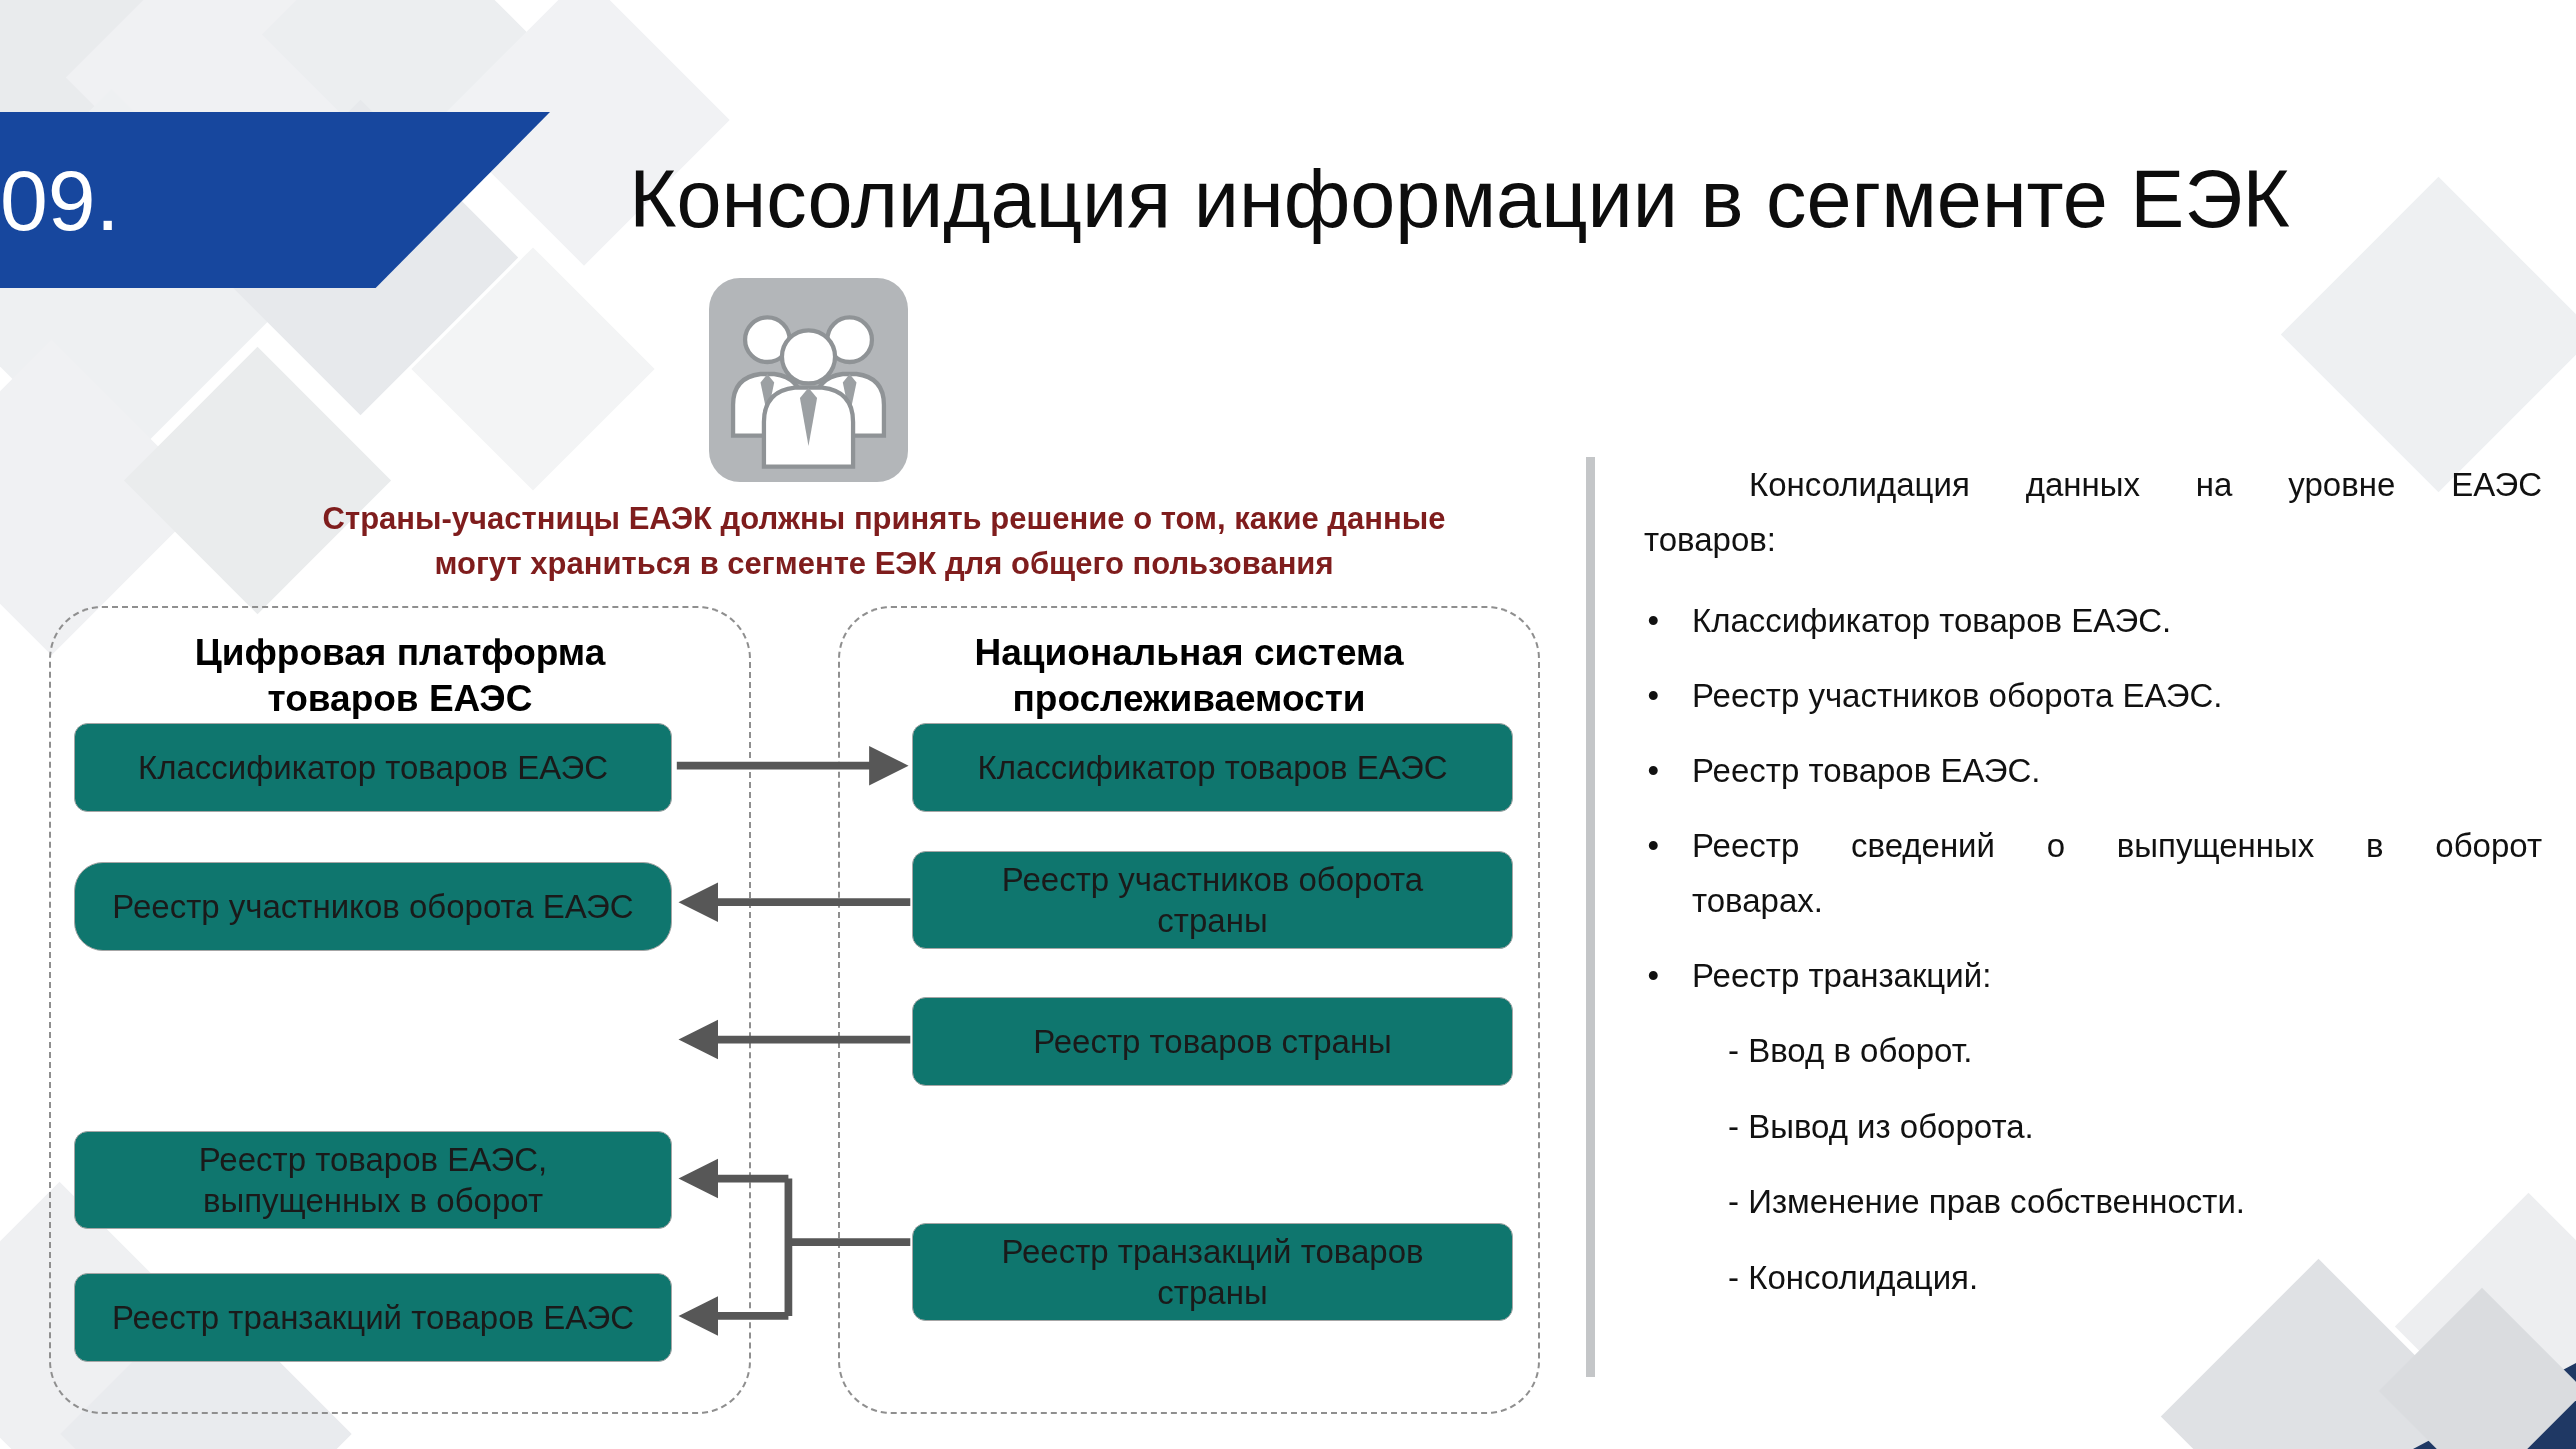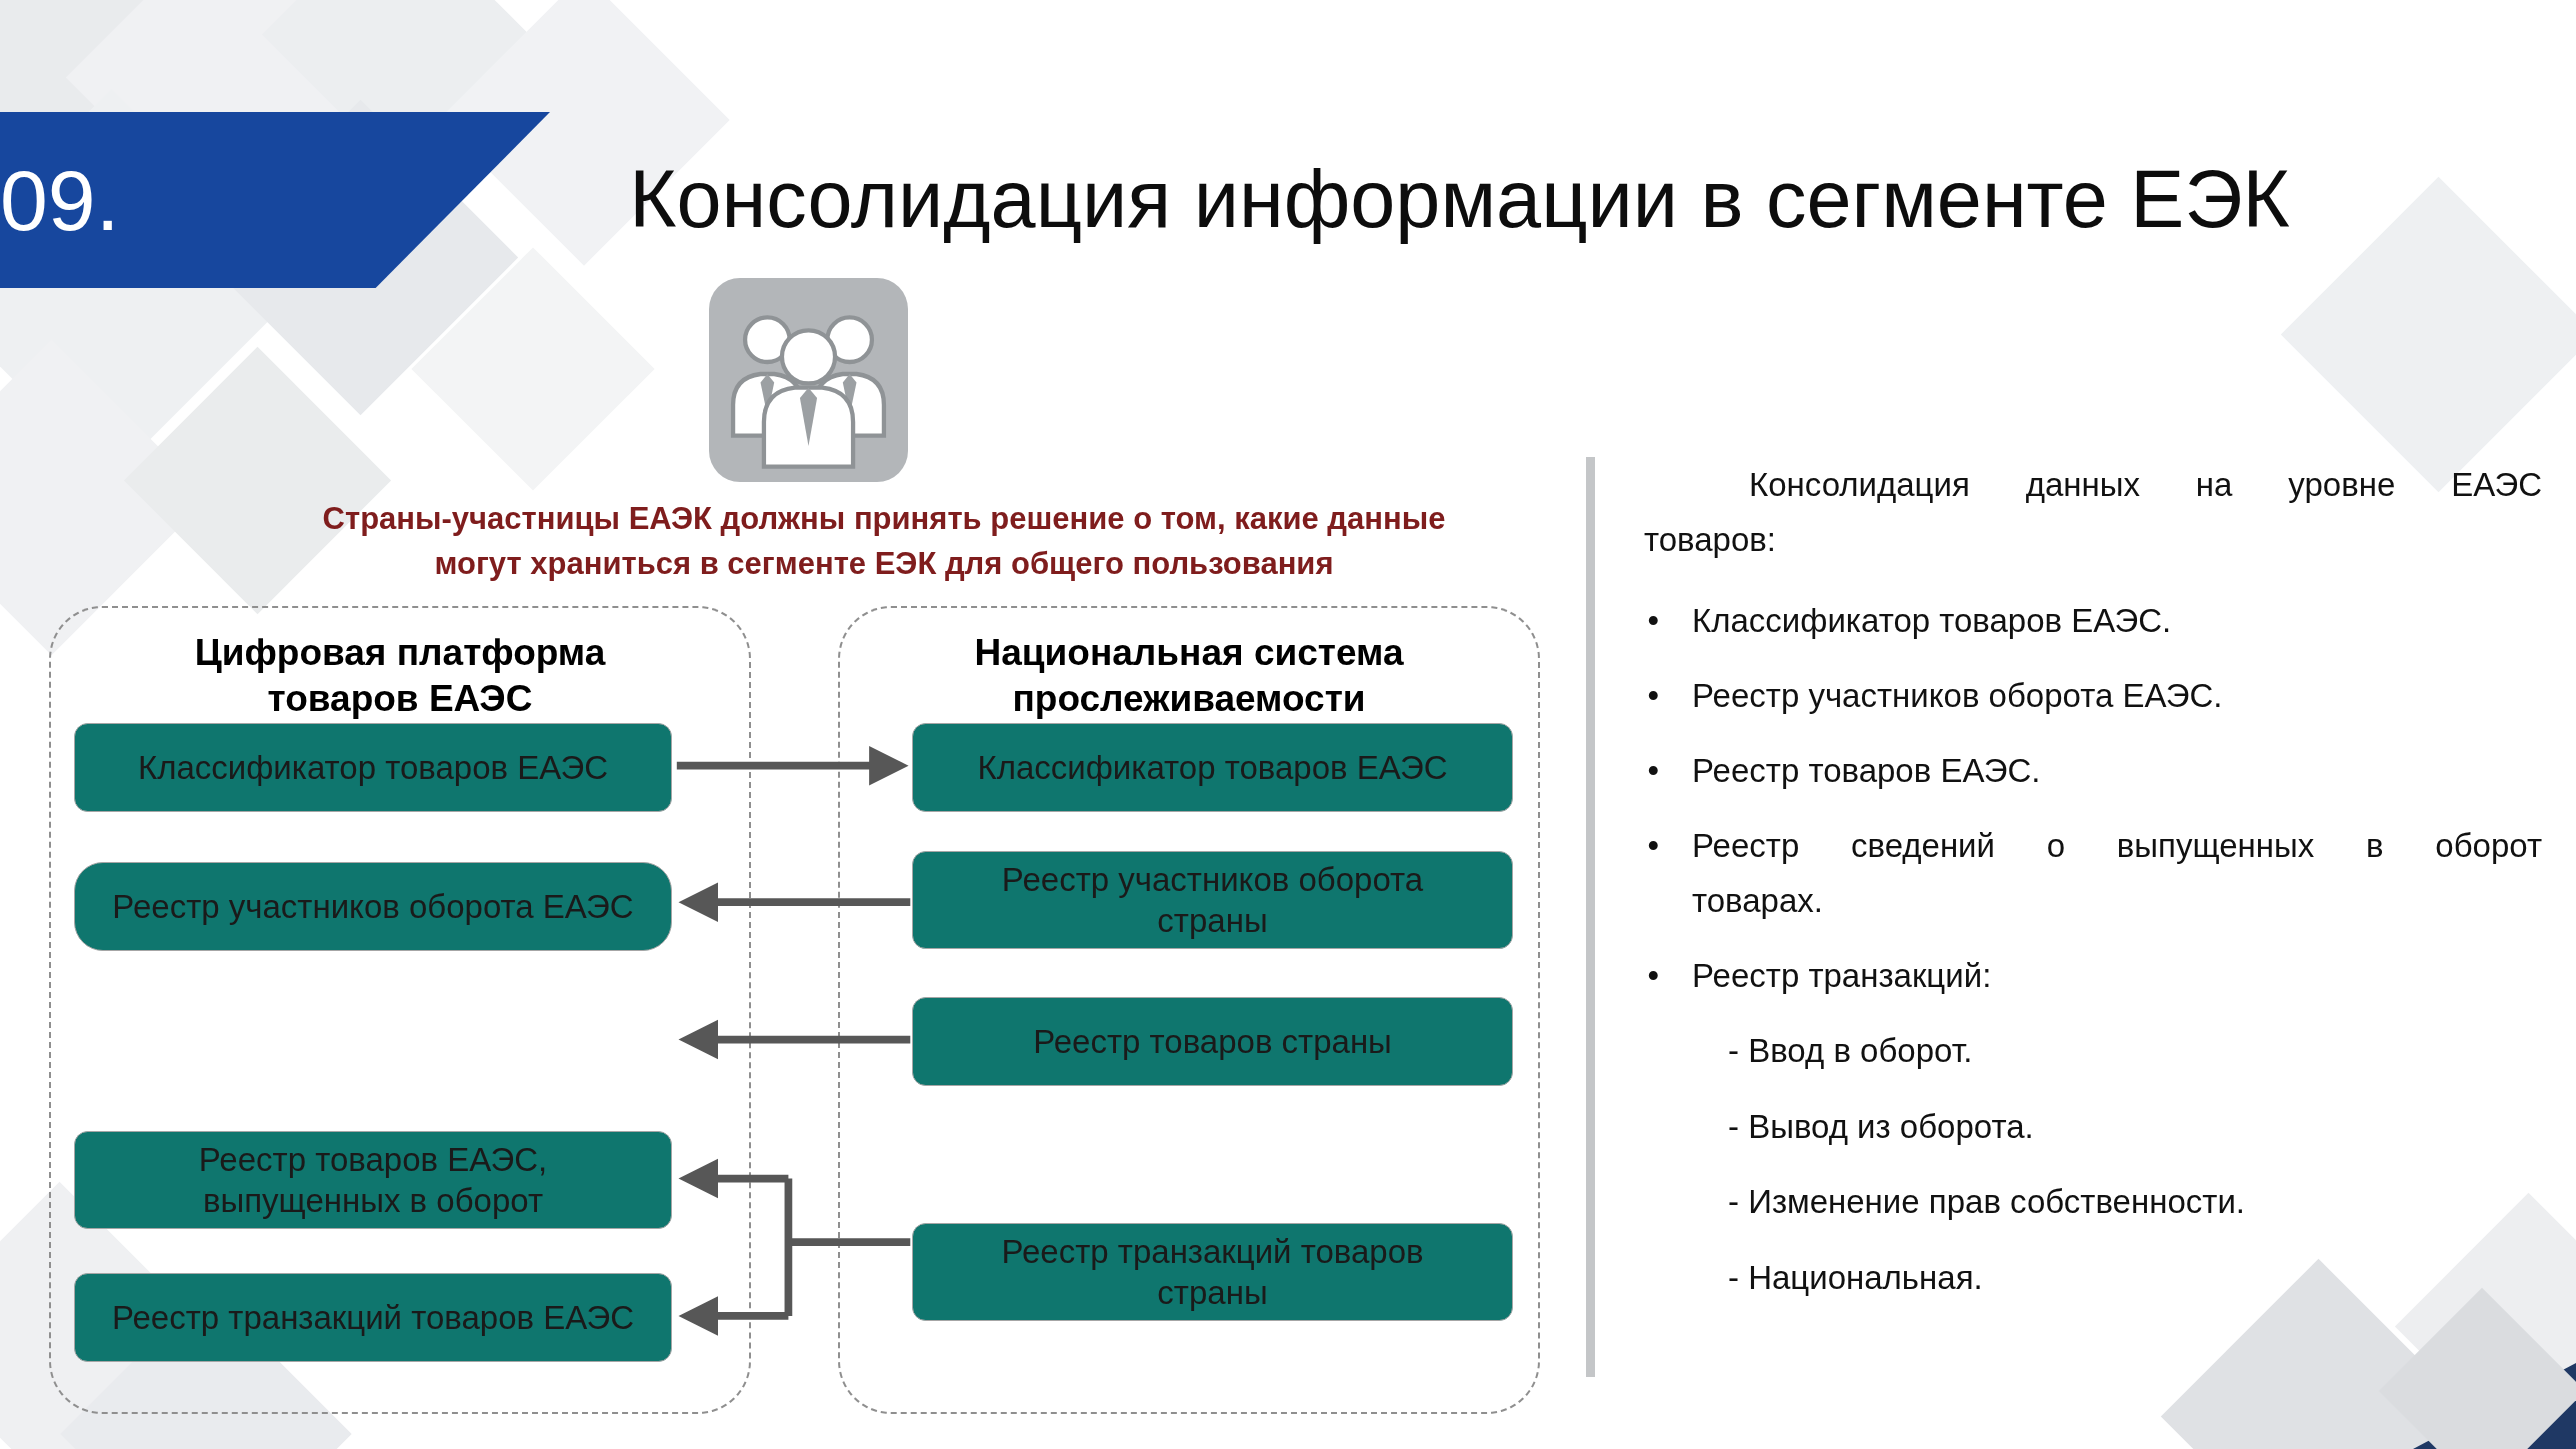--- a/index.html
+++ b/index.html
@@ -205,16 +205,16 @@
     <div class="bullet">
       <span class="bm">•</span>
       <span class="bt">Реестр транзакций:</span>
     </div>
   </div>
 
   <div class="subitems">
     <div class="subitem">- Ввод в оборот.</div>
     <div class="subitem">- Вывод из оборота.</div>
     <div class="subitem">- Изменение прав собственности.</div>
-    <div class="subitem">- Национальная.</div>
+    <div class="subitem">- Консолидация.</div>
   </div>
 </div>
 
 
 </body></html>

